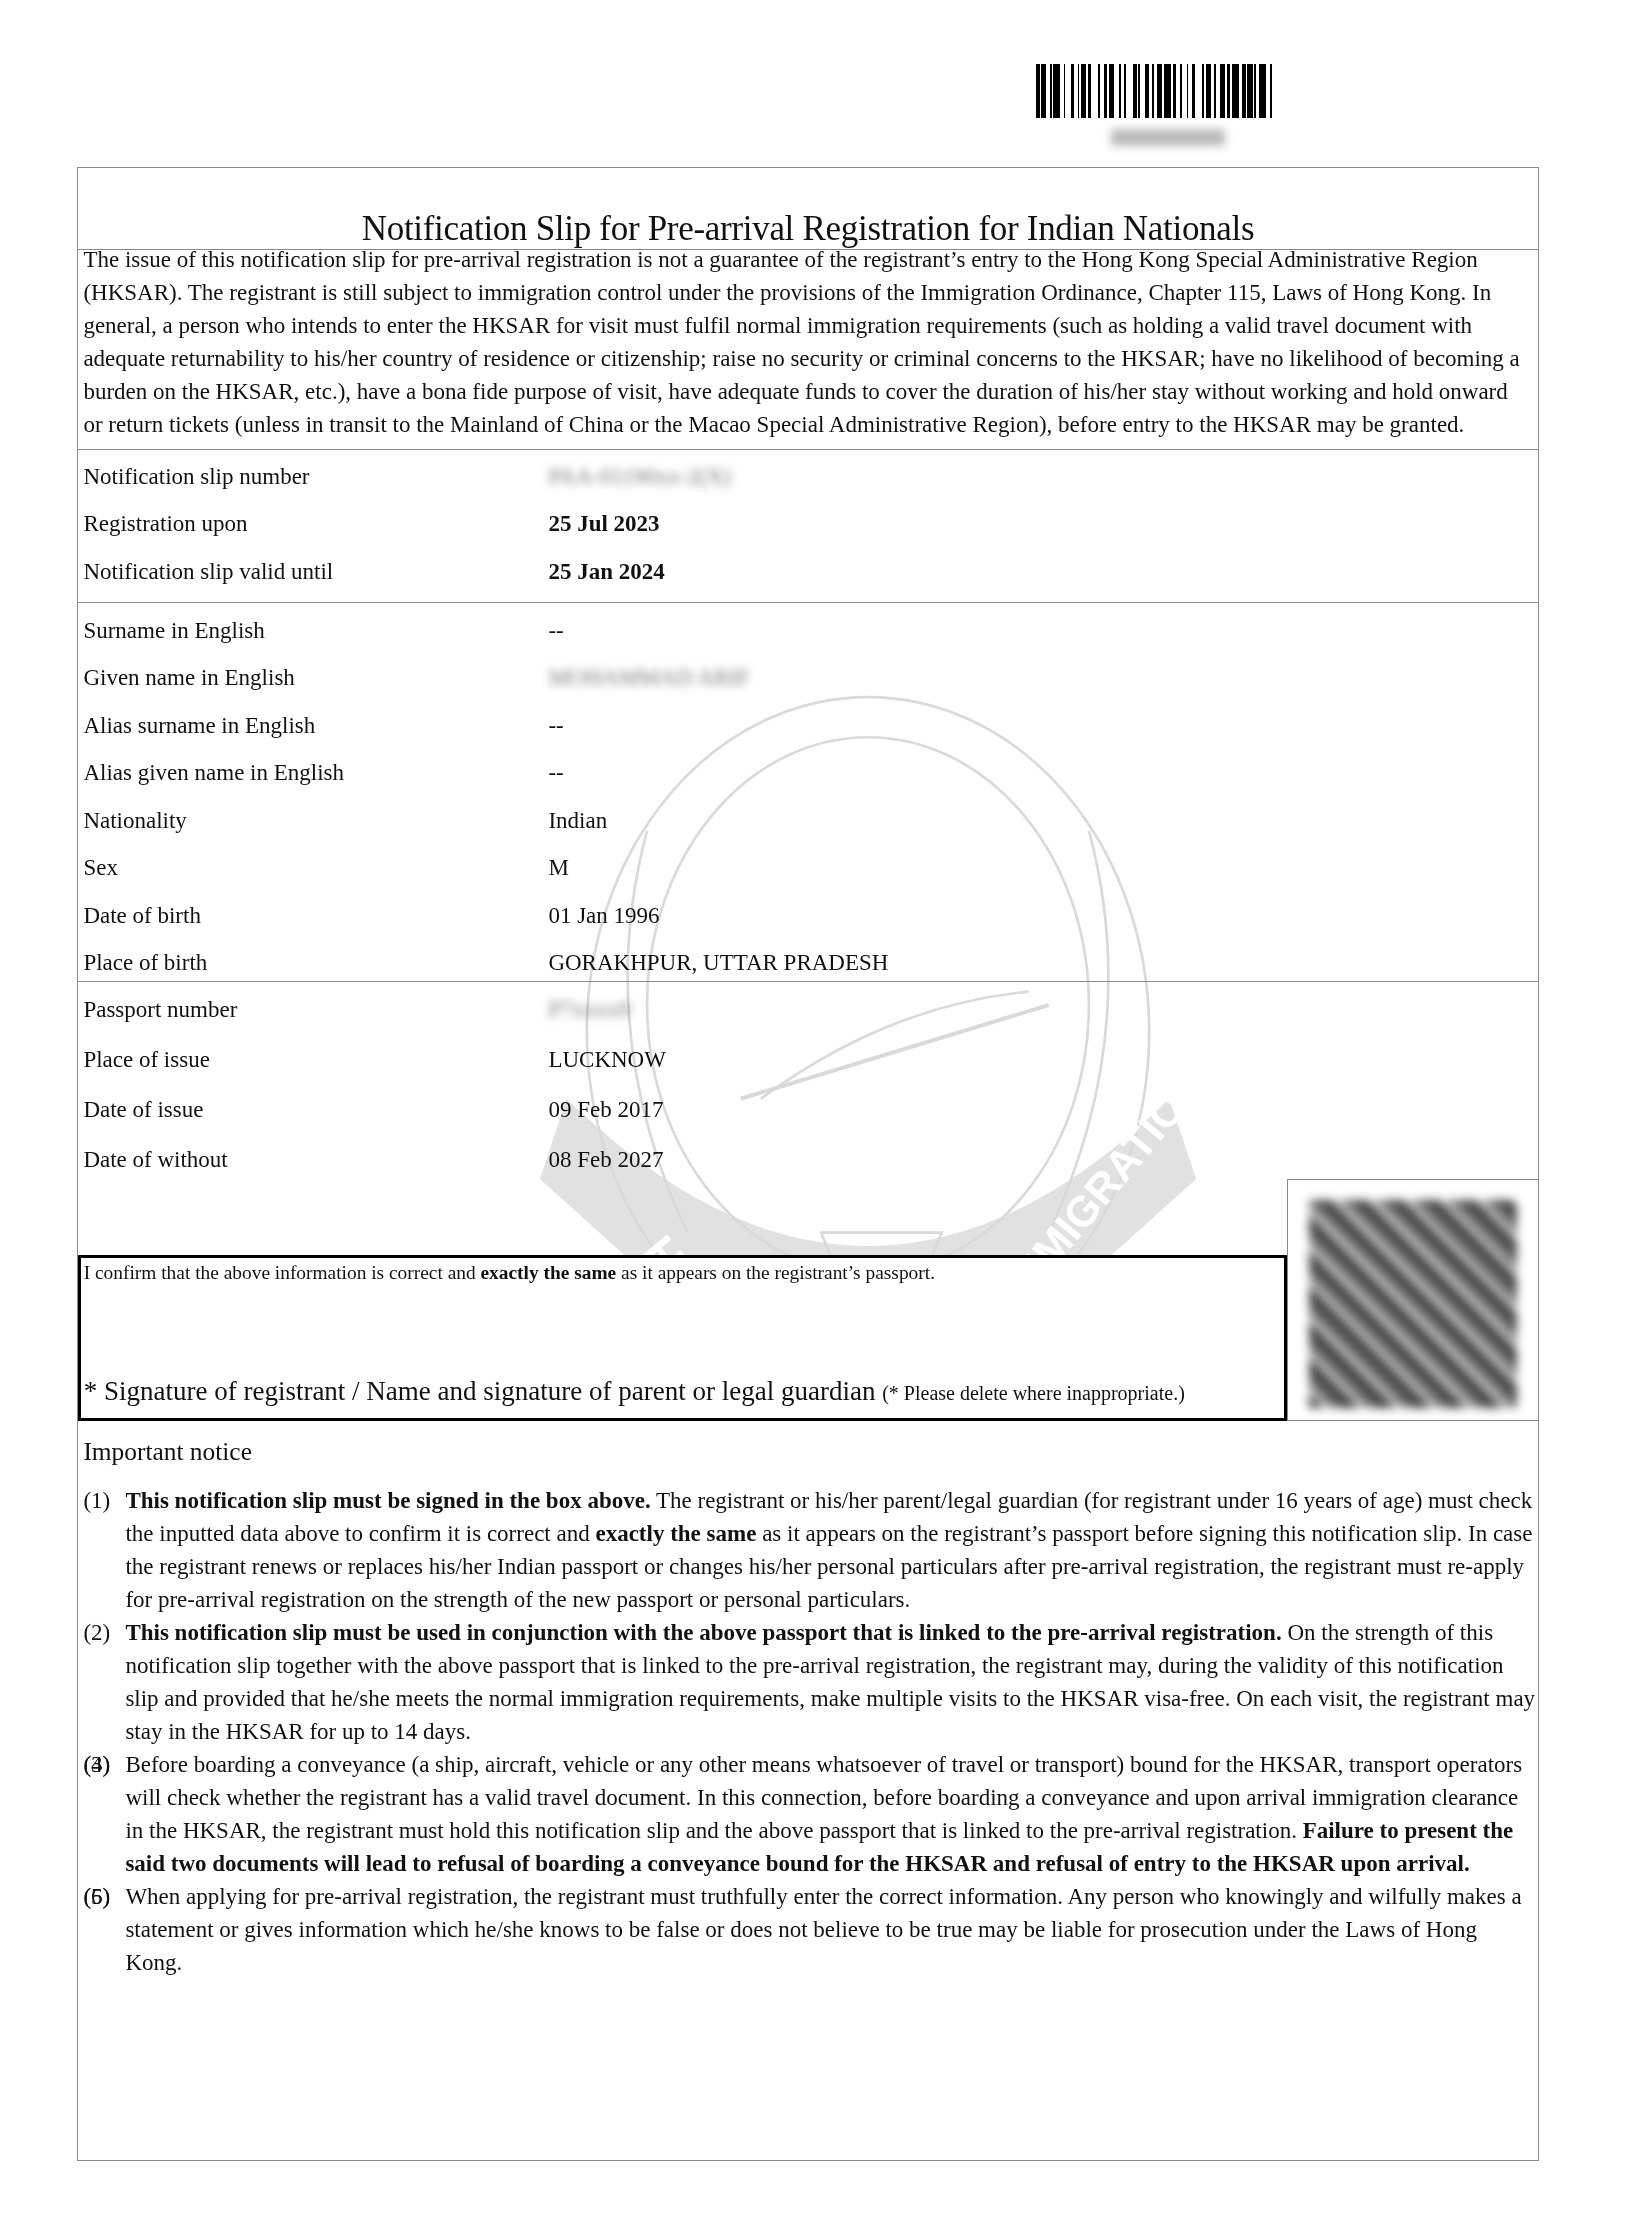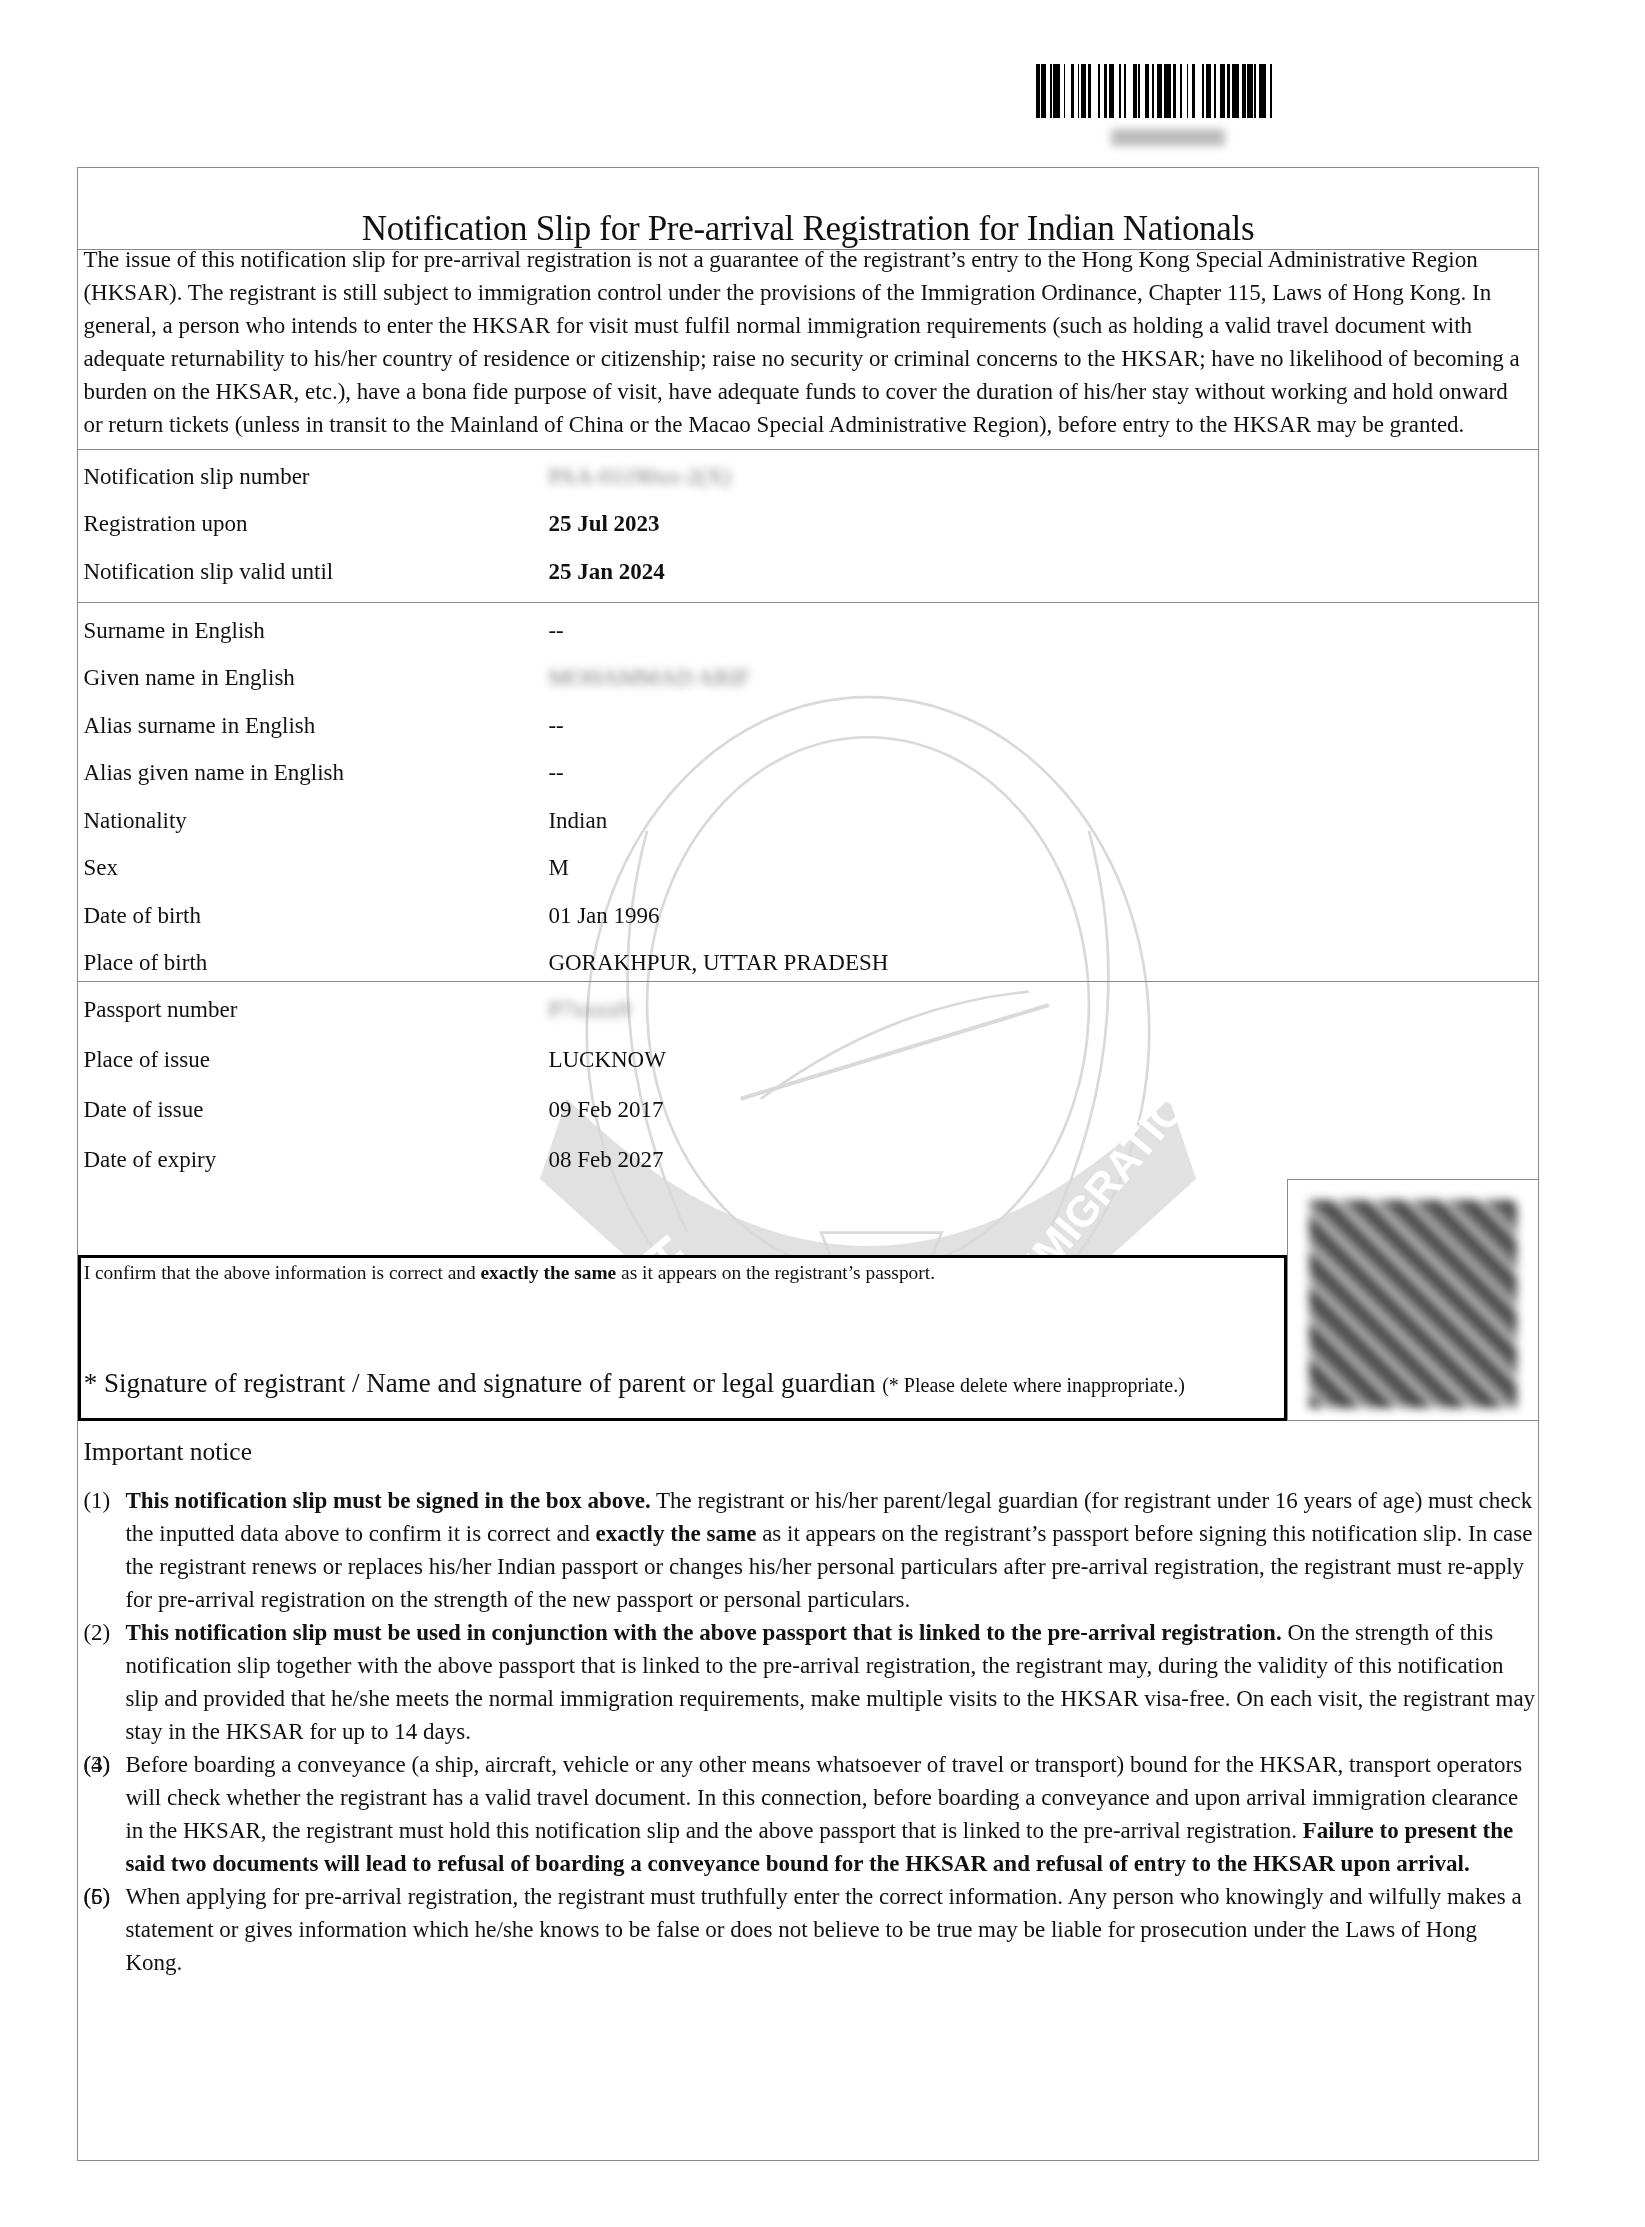--- a/index.html
+++ b/index.html
@@ -39,21 +39,21 @@
   .bold { font-weight: bold; }
   .blur { color: #777; filter: blur(4px); }
   
   .watermark { position: absolute; left: 395px; top: 462px; width: 790px; height: 817px; opacity: 0.22; pointer-events: none; }
   
   .sigbox {
     position: absolute; left: 0px; top: 1087px; width: 1209px; height: 166px;
     border: 3.3px solid #000; box-sizing: border-box; background: #fff;
   }
   .confirm { position: absolute; left: 2.7px; top: 4px; font-size: 19.4px; white-space: nowrap; }
-  .sigline { position: absolute; left: 2.7px; bottom: 19px; font-size: 27px; white-space: nowrap; }
+  .sigline { position: absolute; left: 2.7px; bottom: 11px; font-size: 27px; white-space: nowrap; }
   .sigline small { font-size: 20px; }
   .qrbox {
     position: absolute; left: 1209px; top: 1011px; width: 251px; height: 242px;
     border-left: 1.3px solid #8a8a8a; border-top: 1.3px solid #8a8a8a; box-sizing: border-box; background: #fff;
   }
   .qr {
     position: absolute; left: 21.4px; top: 20px; width: 208px; height: 208px;
     background:
       repeating-linear-gradient(45deg, #222 0 9.4px, #aaa 9.4px 17.4px, #555 17.4px 25.4px),
       #555;
@@ -223,21 +223,21 @@
       </div>
       <div class="field" style="top: 878px; width: 1339px;">
         <span class="label">Place of issue</span>
         <span class="value">LUCKNOW</span>
       </div>
       <div class="field" style="top: 928px; width: 1339px;">
         <span class="label">Date of issue</span>
         <span class="value">09 Feb 2017</span>
       </div>
       <div class="field" style="top: 978px; width: 1339px;">
-        <span class="label">Date of expiry</span>
+        <span class="label">Date of without</span>
         <span class="value">08 Feb 2027</span>
       </div>
     </div>
 
   <div class="qrbox">
     <div class="qr"></div>
   </div>
 
   <div class="sigbox">
     <div class="confirm">

